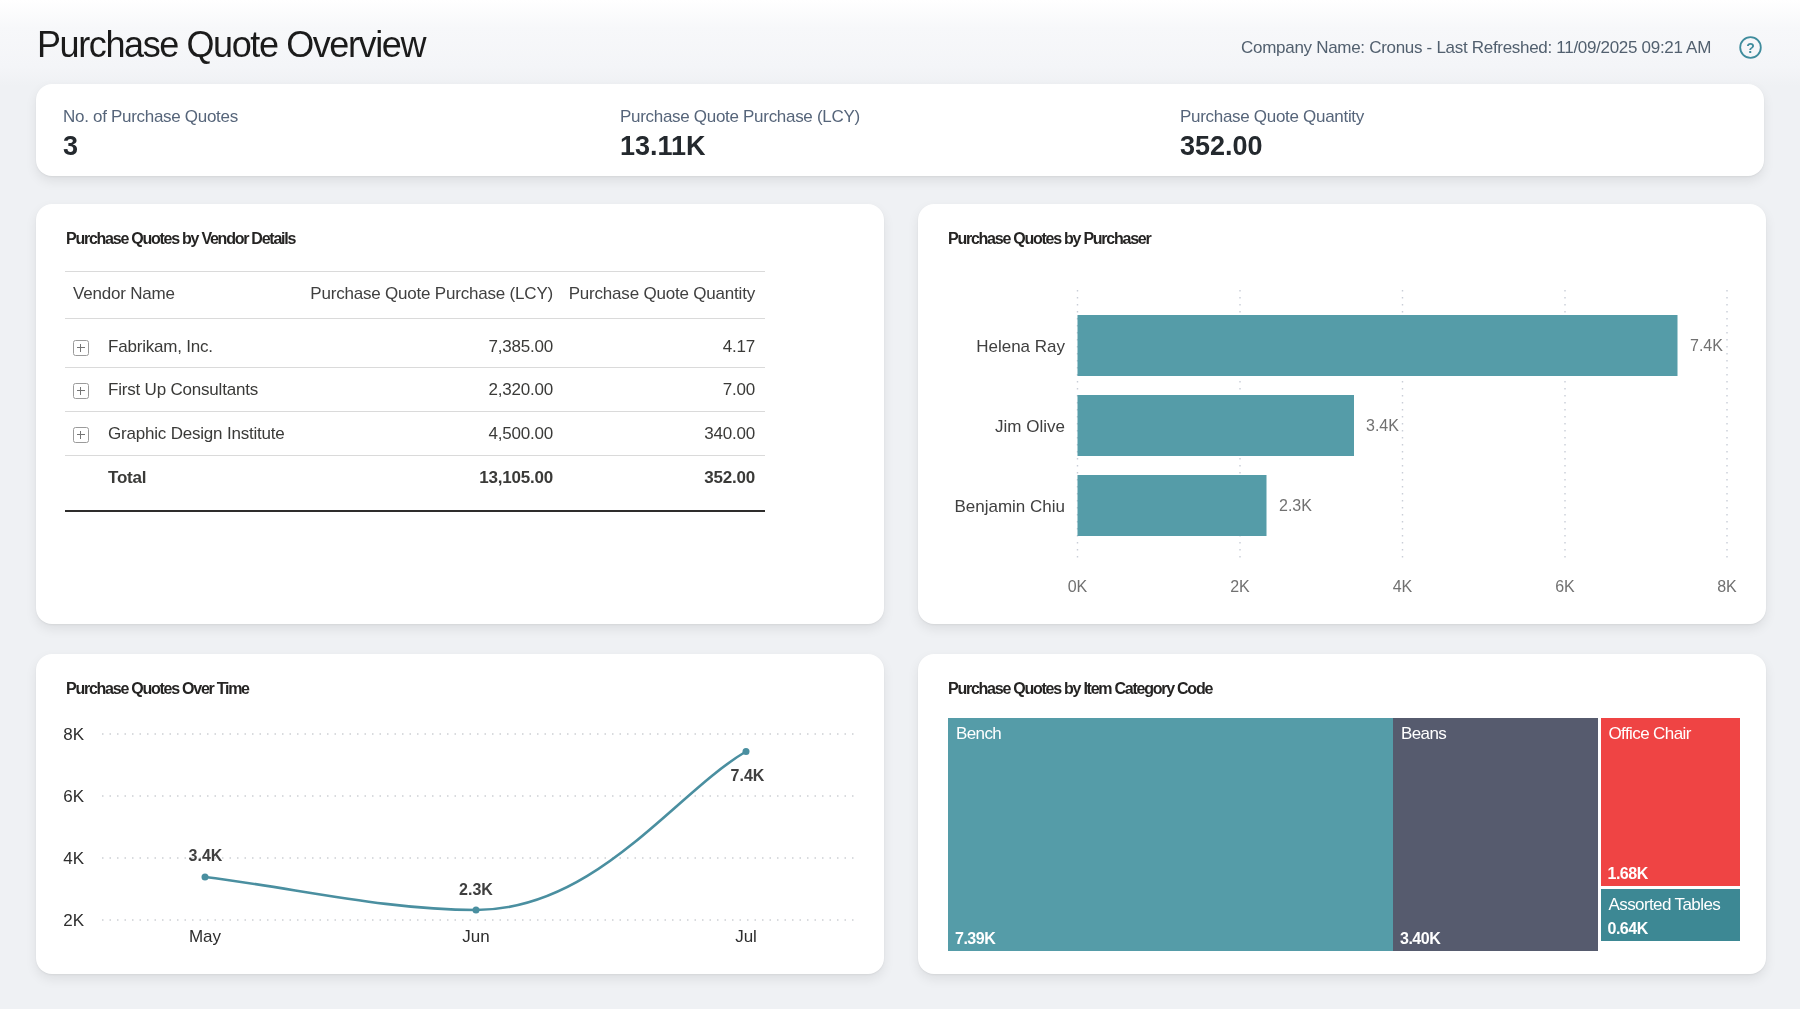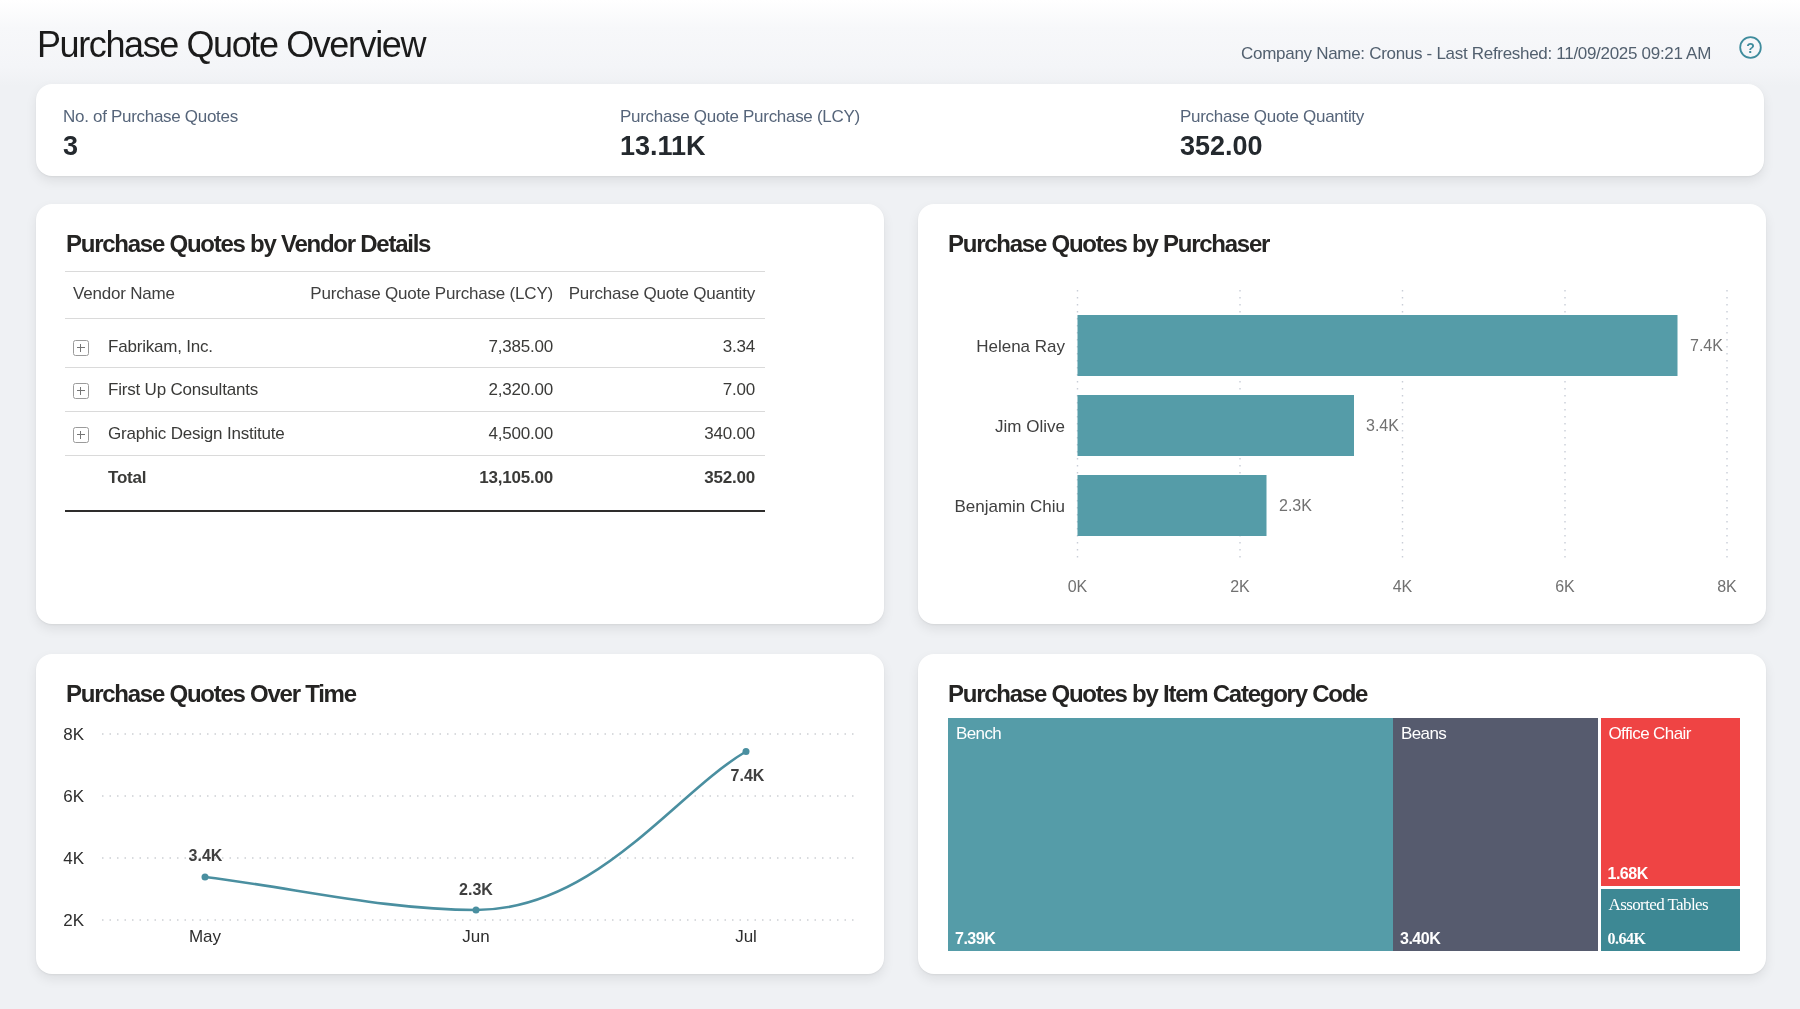--- a/index.html
+++ b/index.html
@@ -1,22 +1,22 @@
 <!DOCTYPE html>
 <html><head>
 <meta charset="utf-8">
 <style>
   * { margin:0; padding:0; box-sizing:border-box; }
   html,body { width:1800px; height:1009px; background:#eff1f4; font-family:"Liberation Sans",sans-serif; overflow:hidden; }
   .page { position:relative; width:1800px; height:1009px; background:#eff1f4; }
   .hdr { position:absolute; left:0; top:0; width:1800px; height:86px; background:linear-gradient(#ffffff 0px, #f7f8fa 28px, #f4f5f8 66px, #eff1f4 86px);padding-left:20px; }
   .hdr-title { position:absolute; left:37px; top:24px; font-size:36px; letter-spacing:-1.4px; color:#1b1b1b; }
-  .hdr-right { position:absolute; right:89px; top:38px; font-size:17px; letter-spacing:-0.3px; color:#52606f;margin-top:6px; }
+  .hdr-right { position:absolute; right:89px; top:38px; font-size:17px; letter-spacing:-0.3px; color:#52606f; }
   .card { position:absolute; background:#fff; border-radius:16px; box-shadow:0 1px 2px rgba(0,0,0,.05), 0 5px 12px rgba(0,0,0,.08); }
-  .ctitle { position:absolute; left:30px; top:26px; font-size:24px; font-weight:700; letter-spacing:-1.25px; color:#252423; }
+  .ctitle { position:absolute; left:30px; top:26px; font-size:16px; font-weight:700; letter-spacing:-1.25px; color:#252423; }
   
   .kpi { left:36px; top:84px; width:1728px; height:92px; }
   .kpi .col { position:absolute; top:0; height:92px; }
   .kpi .lbl { position:absolute; top:23px; font-size:17px; letter-spacing:-0.3px; color:#56657a; }
   .kpi .val { position:absolute; top:47px; font-size:27px; font-weight:700; color:#24292e; }
   
   .tblc { left:36px; top:204px; width:848px; height:420px; }
   .tline { position:absolute; left:29px; width:700px; height:1px; background:#dadada; }
   .trow { position:absolute; font-size:17px; letter-spacing:-0.2px; color:#3a3a38; }
   .tr-l { left:72px; }
@@ -66,21 +66,21 @@
     <div class="ctitle">Purchase Quotes by Vendor Details</div>
     <div class="tline" style="top:67px;"></div>
     <div class="trow" style="left:37px; top:80px; color:#404040;">Vendor Name</div>
     <div class="num" style="right:331px; top:80px; color:#404040;">Purchase Quote Purchase (LCY)</div>
     <div class="num" style="right:129px; top:80px; color:#404040;">Purchase Quote Quantity</div>
     <div class="tline" style="top:114px;"></div>
 
     <div class="plus" style="top:136px;"></div>
     <div class="trow tr-l" style="top:133px;">Fabrikam, Inc.</div>
     <div class="num" style="right:331px; top:133px;">7,385.00</div>
-    <div class="num" style="right:129px; top:133px;">3.34</div>
+    <div class="num" style="right:129px; top:133px;">4.17</div>
     <div class="tline" style="top:163px;"></div>
 
     <div class="plus" style="top:179px;"></div>
     <div class="trow tr-l" style="top:176px;">First Up Consultants</div>
     <div class="num" style="right:331px; top:176px;">2,320.00</div>
     <div class="num" style="right:129px; top:176px;">7.00</div>
     <div class="tline" style="top:207px;"></div>
 
     <div class="plus" style="top:223px;"></div>
     <div class="trow tr-l" style="top:220px;">Graphic Design Institute</div>
@@ -170,18 +170,18 @@
       <div class="tval">7.39K</div>
     </div>
     <div class="tile" style="left:475px; top:64px; width:205px; height:233px; background:#565b6e;">
       <div class="tname">Beans</div>
       <div class="tval">3.40K</div>
     </div>
     <div class="tile" style="left:682.5px; top:64px; width:139.5px; height:168px; background:#ef4444;">
       <div class="tname">Office Chair</div>
       <div class="tval">1.68K</div>
     </div>
-    <div class="tile" style="left:682.5px; top:235px; width:139.5px; height:62px; background:#3d8894;font-family:Liberation Serif, serif;">
+    <div class="tile" style="left:682.5px; top:235px; width:139.5px; height:52px; background:#3d8894;">
       <div class="tname">Assorted Tables</div>
       <div class="tval">0.64K</div>
     </div>
   </div>
 </div>
 
 </body></html>

